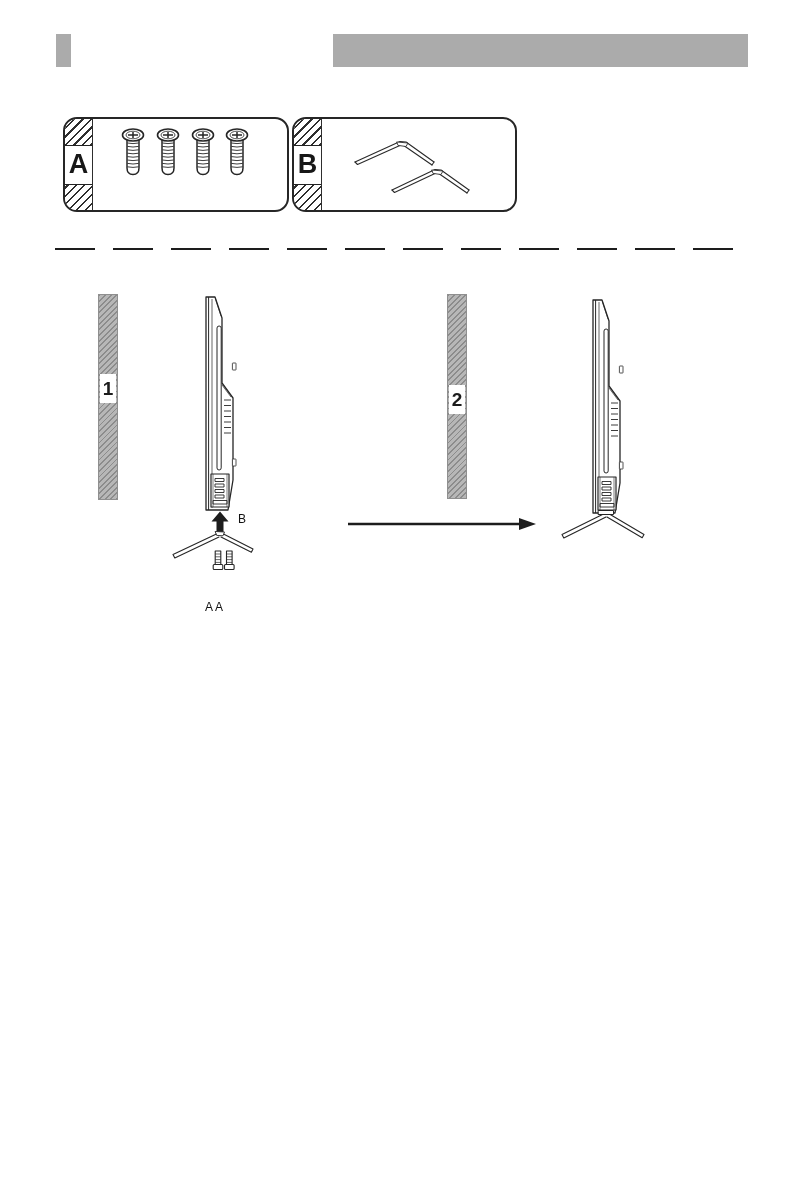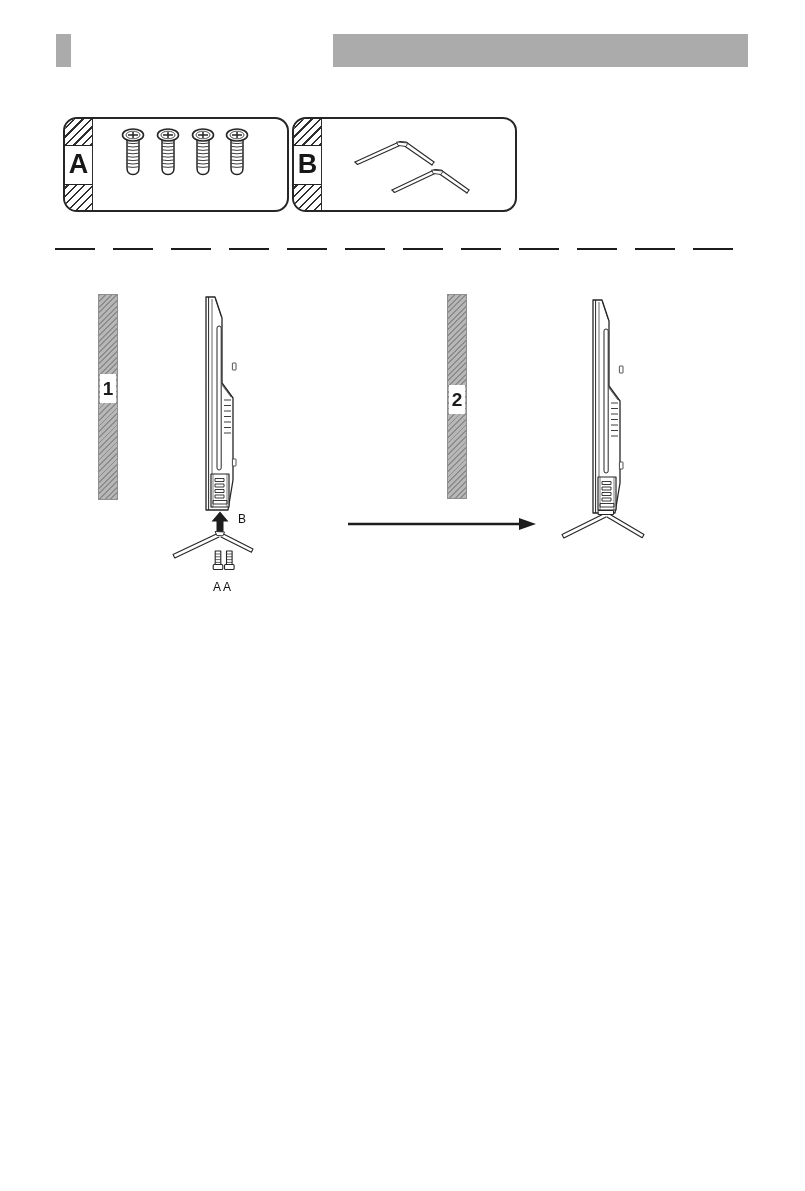--- a/index.html
+++ b/index.html
@@ -38,21 +38,21 @@
   .bar-1 .step-num{top:79px;}
   .bar-2 .step-num{top:90px;}
 
   .diagram{position:absolute;}
   .step1-svg{left:160px;top:290px;}
   .step2-svg{left:555px;top:295px;}
   .arrow-right-svg{left:345px;top:514px;}
 
   .lbl{position:absolute;font-size:12px;color:#111;}
   .lbl-b{left:238px;top:512px;}
-  .lbl-aa{left:205px;top:580px;width:34px;text-align:center;}
+  .lbl-aa{left:205px;top:600px;width:34px;}
 </style>
 </head>
 <body>
 
 <div class="page">
 
   <div class="bar-small"></div>
   <div class="bar-wide"></div>
 
   <div class="part-box box-a">

